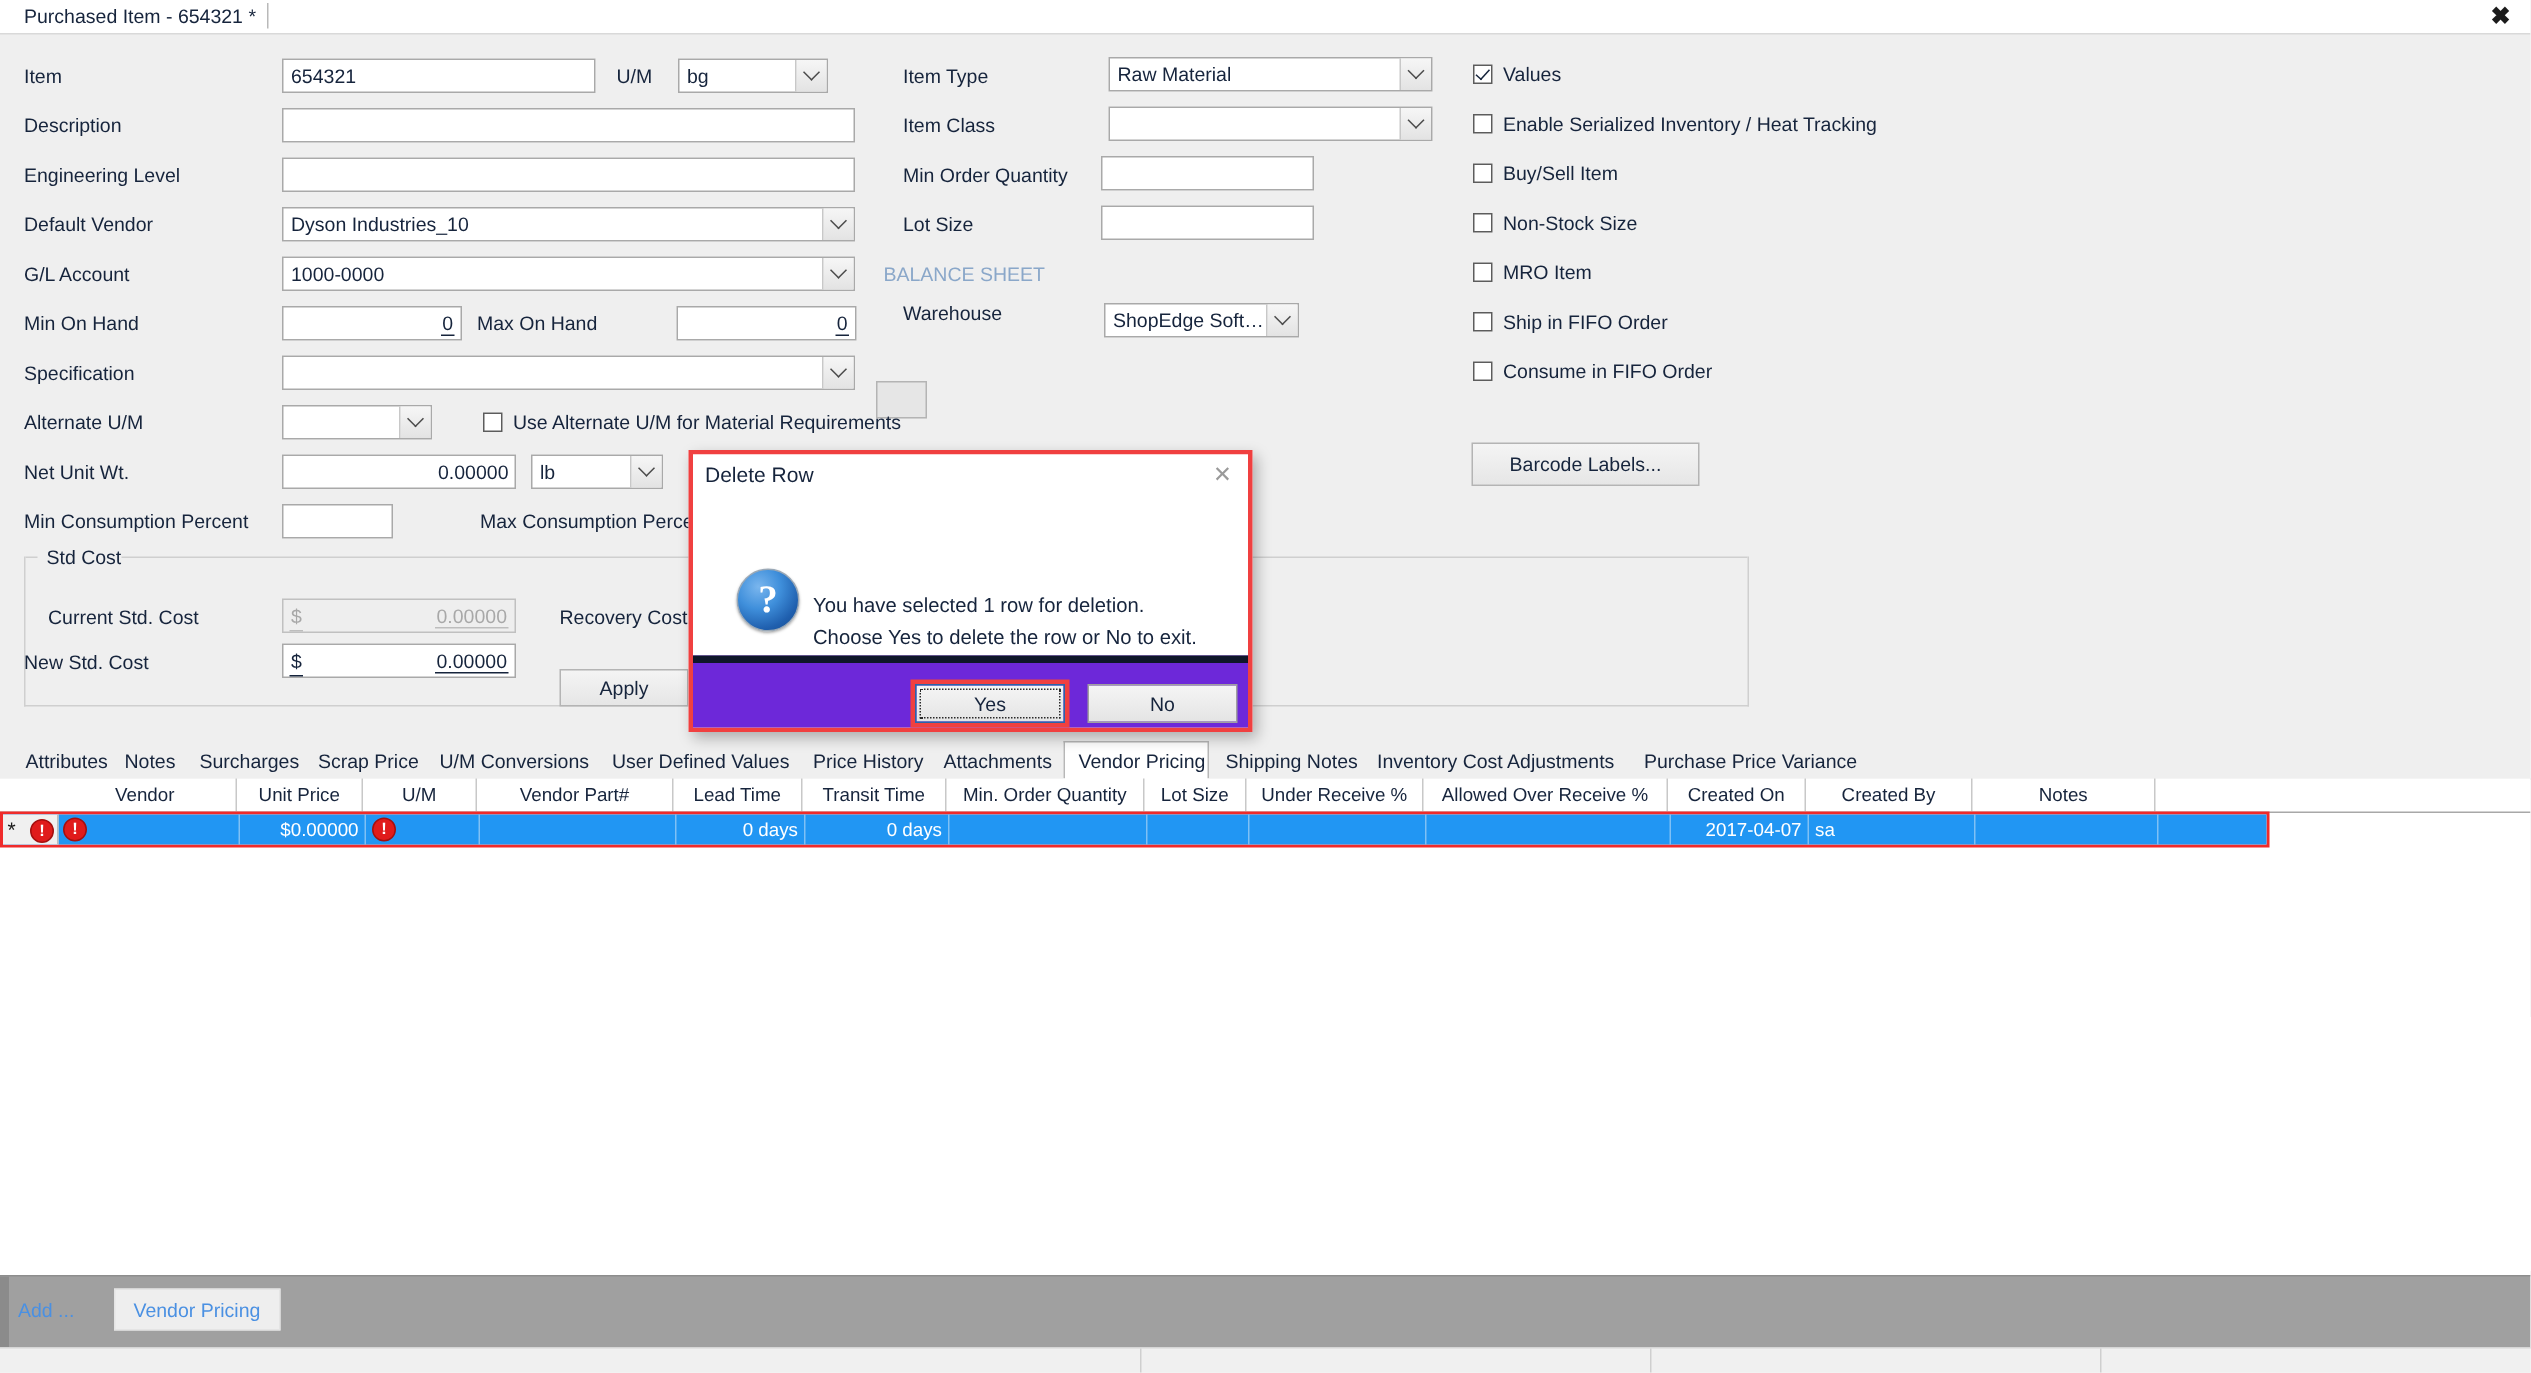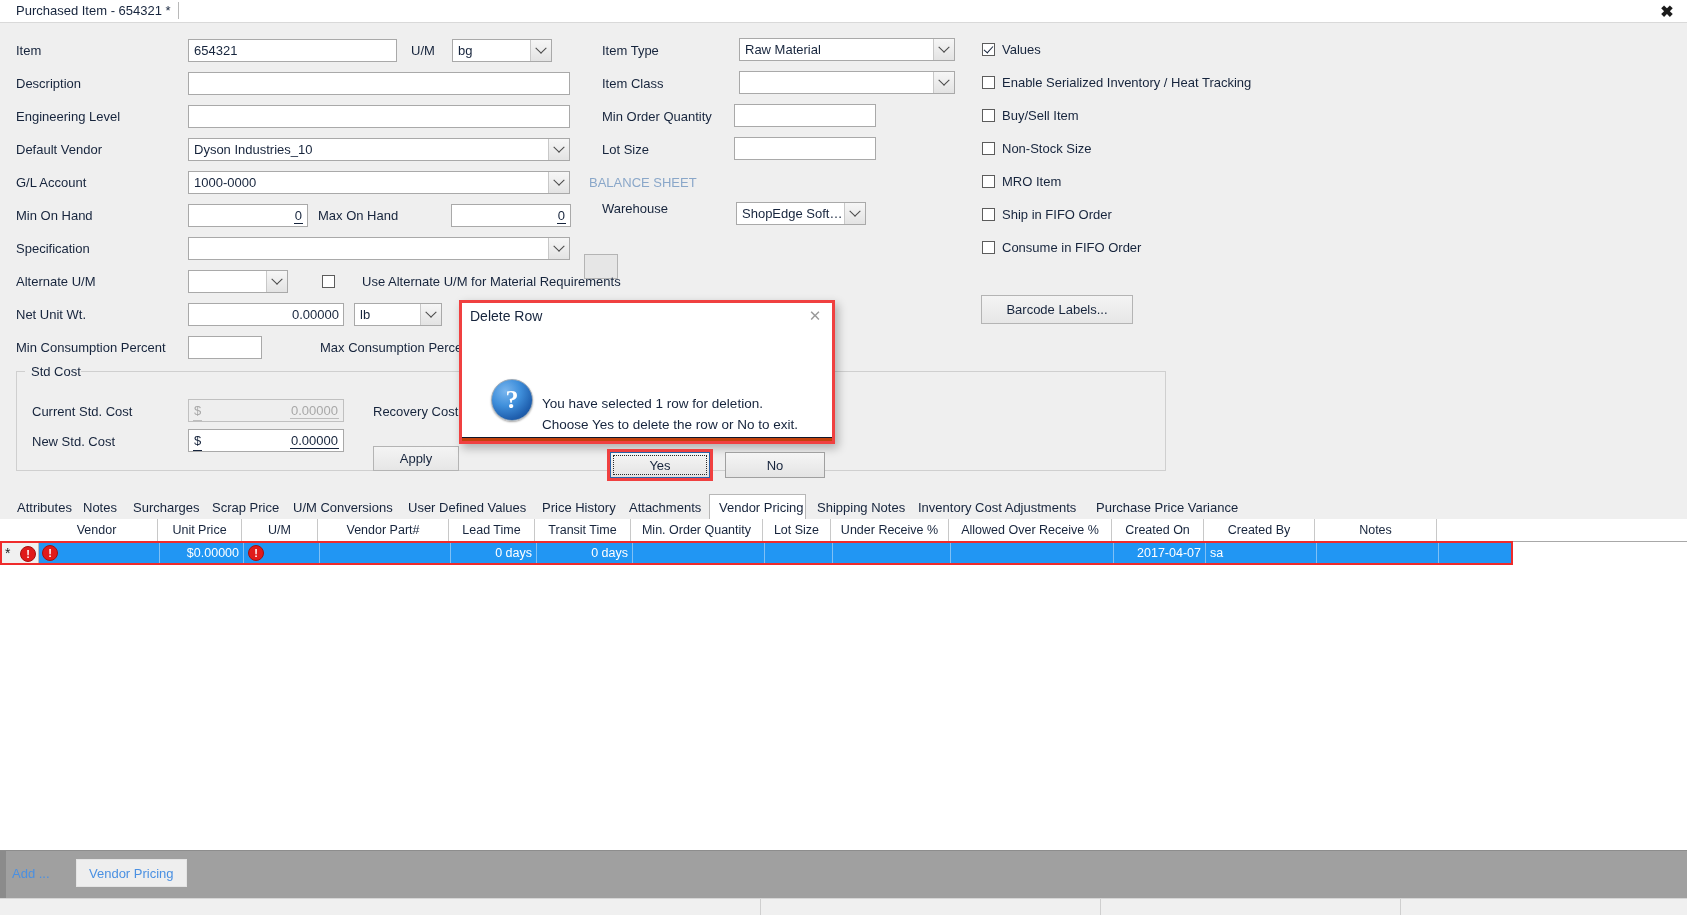--- a/index.html
+++ b/index.html
@@ -113,21 +113,21 @@
   .groupbox .gtop-r{position:absolute;left:64px;top:0;right:0;height:1px;background:#cfcfcf;}
   .group-title{
     position:absolute;font-size:13px;color:#16243c;background:transparent;white-space:nowrap;
   }
   .balsheet{
     position:absolute;font-size:13px;color:#8aa7c9;white-space:nowrap;
   }
 
   
   .modal{
-    position:absolute;left:459px;top:300px;width:376px;height:144px;
+    position:absolute;left:459px;top:300px;width:376px;height:188px;
     box-sizing:border-box;border:3px solid #f04040;background:#ffffff;
     box-shadow:3px 4px 9px rgba(0,0,0,.28);
     z-index:60;
   }
   .modal-tb{
     position:absolute;left:0;top:0;right:0;height:28px;background:#ffffff;
   }
   .modal-title{
     position:absolute;left:8px;top:5px;font-size:14px;color:#16243c;white-space:nowrap;
   }
@@ -147,21 +147,21 @@
     display:flex;align-items:center;justify-content:center;
     color:#ffffff;font-size:26px;font-weight:bold;
     font-family:"Liberation Serif", serif;
   }
   .modal-msg{
     position:absolute;left:80px;top:62px;right:12px;
     font-size:13.5px;color:#16243c;line-height:21px;
   }
   .modal-foot{
     position:absolute;left:0;top:134px;right:0;bottom:0;
-    background:#c2410c;border-top:1px solid #0f172a;
+    background:#6d28d9;border-top:5px solid #0f172a;
   }
   .mbtn{
     position:absolute;top:14px;width:100px;height:26px;box-sizing:border-box;
     background:linear-gradient(#f5f5f5,#e4e4e4);border:1px solid #a0a0a0;
     font-size:13px;color:#16243c;
     display:flex;align-items:center;justify-content:center;cursor:pointer;
   }
   .mbtn.focused{
     border:1px solid #2a64a8;
     outline:3px solid #f04040;outline-offset:0px;
@@ -314,21 +314,21 @@
       <div class="cv"></div>
       <div class="arrow"></div>
     </div>
     <div class="btn plain" style="left:584px;top:214px;width:34px;height:25px;"></div>
 
     <div class="combo" style="left:188px;top:247px;width:100px;">
       <div class="cv"></div>
       <div class="arrow"></div>
     </div>
     <div class="cb" style="left:322px;top:252px;"></div>
-    <div class="cblbl" style="left:342px;top:251px;margin-left:20px;">Use Alternate U/M for Material Requirements</div>
+    <div class="cblbl" style="left:342px;top:251px;">Use Alternate U/M for Material Requirements</div>
 
     <div class="mask" style="left:188px;top:280px;width:156px;">
       <span>0.00000</span>
     </div>
     <div class="combo" style="left:354px;top:280px;width:88px;">
       <div class="cv">lb</div>
       <div class="arrow"></div>
     </div>
 
     <input class="fld" style="left: 188px; top: 313px; width: 74px;" value="">
@@ -339,21 +339,21 @@
     </div>
     <div class="group-title" style="left:31px;top:341px;">Std Cost</div>
 
     <div class="lbl" style="left:32px;top:381px;">Current Std. Cost</div>
     <div class="mask ro" style="left:188px;top:376px;width:156px;">
       <span class="und" style="float:left;">$</span>
       <span class="und">0.00000</span>
     </div>
     <div class="lbl" style="left:373px;top:381px;">Recovery Cost</div>
 
-    <div class="lbl" style="left:32px;top:411px;">New Std. Cost</div>
+    <div class="lbl" style="left:16px;top:411px;">New Std. Cost</div>
     <div class="mask" style="left:188px;top:406px;width:156px;">
       <span class="und" style="float:left;">$</span>
       <span class="und">0.00000</span>
     </div>
     <div class="btn" style="left:373px;top:406px;width:86px;height:25px;">
       <span>Apply</span>
     </div>
 
     <div class="lbl" style="left:602px;top:20px;">Item Type</div>
     <div class="lbl" style="left:602px;top:53px;">Item Class</div>

